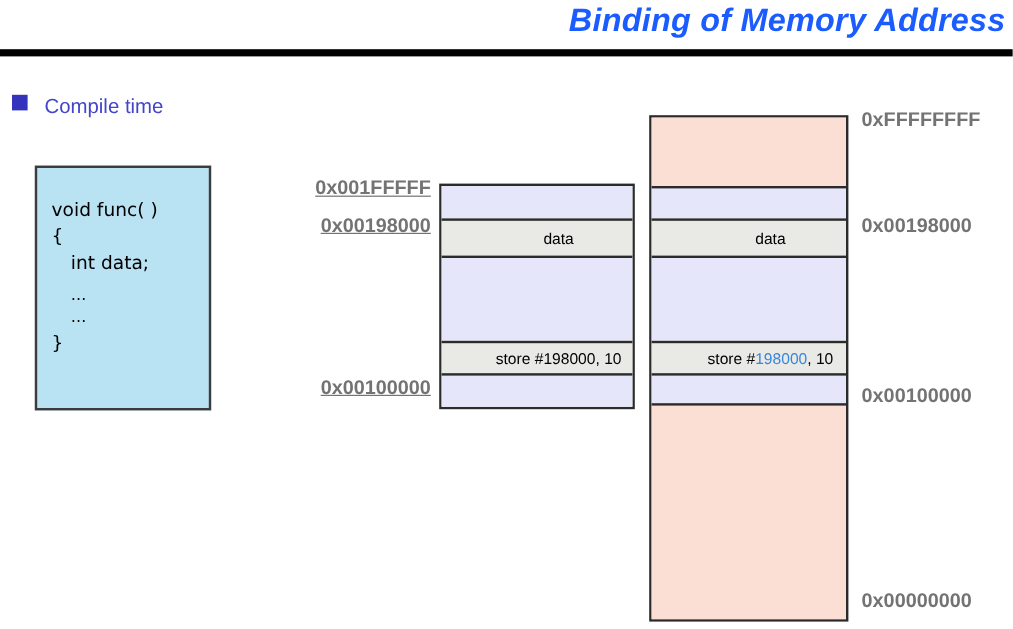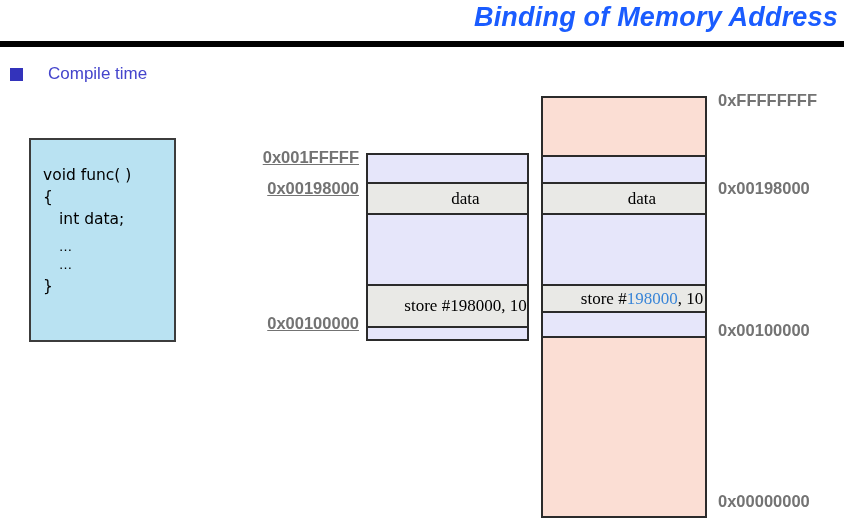--- a/index.html
+++ b/index.html
@@ -37,24 +37,23 @@
     top: 41px;
     width: 844px;
     height: 6px;
     background: #000000;
   }
 
   
   #bullet-row {
     position: absolute;
     left: 10px;
-    top: 64px;
+    top: 79px;
     display: flex;
-    align-items: center;
-    gap: 11px;
+    align-items: flex-start;
   }
   #bullet-square {
     width: 13px;
     height: 13px;
     background: #3333bb;
     display: inline-block;
     margin-right: 14px;
   }
   #bullet-label {
     font-size: 17px;
@@ -99,22 +98,22 @@
     border: 2px solid #2b2b2b;
     box-sizing: border-box;
     display: flex;
     flex-direction: column;
   }
   .mem-cell {
     box-sizing: border-box;
     display: flex;
     align-items: center;
     justify-content: center;
-    font-family: Liberation Serif, serif;
-    font-size: 17px;
+    font-family: Liberation Sans, sans-serif;
+    font-size: 13px;
     color: #000000;
     overflow: hidden;
     white-space: nowrap;
     padding-left: 36px;
   }
   .fill-lav   { background: #e6e6fa; }
   .fill-gray  { background: #e9e9e6; }
   .fill-pink  { background: #fbded4; }
   .sep-top    { border-top: 2px solid #2b2b2b; }
 
@@ -172,21 +171,21 @@
   <div class="gap"></div>
   <div class="ln ind dots">…</div>
   <div class="ln ind dots">…</div>
   <div class="ln">}</div>
 </div>
 
 <div id="mem-col-mid" class="mem-col">
   <div class="mem-cell fill-lav" style="height:27px;"></div>
   <div class="mem-cell fill-gray sep-top" style="height:31px;">data</div>
   <div class="mem-cell fill-lav sep-top" style="height:71px;"></div>
-  <div class="mem-cell fill-gray sep-top" style="height:42px;">store #198000, 10</div>
+  <div class="mem-cell fill-gray sep-top" style="height:27px;">store #198000, 10</div>
   <div class="mem-cell fill-lav sep-top" style="flex:1 1 auto;"></div>
 </div>
 
 <div class="addr addr-left" id="addr-mid-top">0x001FFFFF</div>
 <div class="addr addr-left" id="addr-mid-data">0x00198000</div>
 <div class="addr addr-left" id="addr-mid-bottom">0x00100000</div>
 
 <div id="mem-col-right" class="mem-col">
   <div class="mem-cell fill-pink" style="height:57px;"></div>
   <div class="mem-cell fill-lav sep-top" style="height:27px;"></div>

